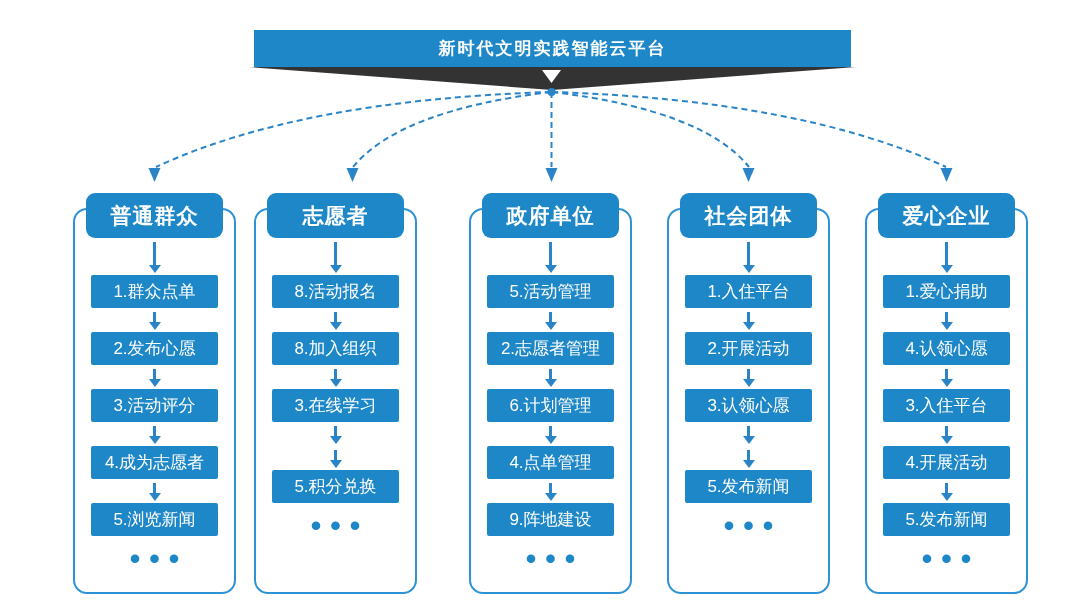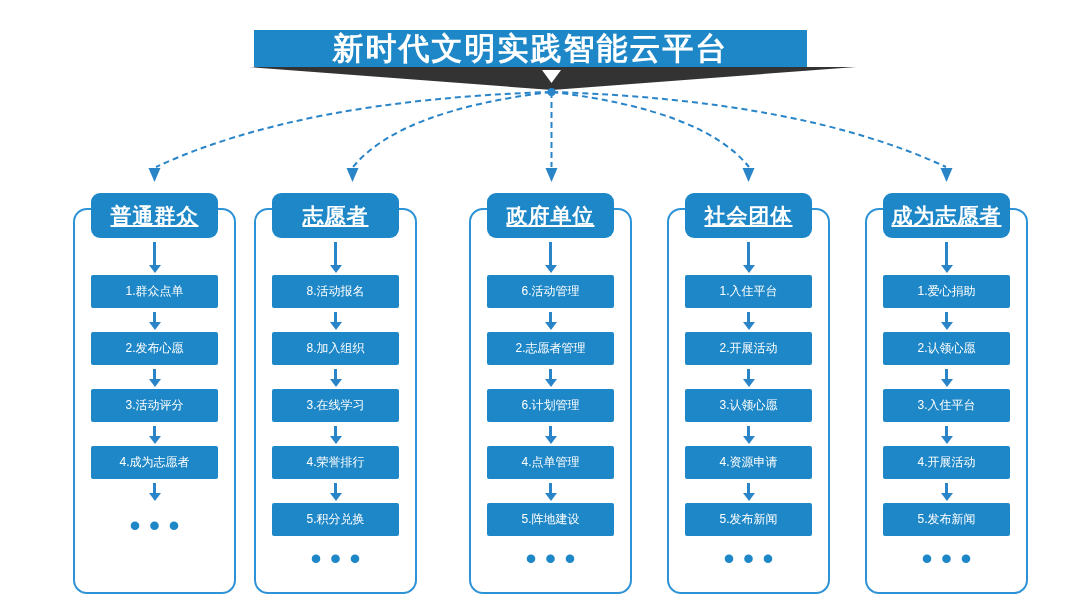--- a/index.html
+++ b/index.html
@@ -13,24 +13,24 @@
   body{font-family:"Liberation Sans","DejaVu Sans",sans-serif;}
   .canvas{
     position:relative;
     width:1080px;height:611px;
     background:#ffffff;
     overflow:hidden;
   }
   
   .banner{
     position:absolute;
-    left:254px;top:30px;width:553px;height:37px;
+    left:254px;top:30px;width:597px;height:37px;
     background:var(--blue);
     color:#ffffff;
-    font-size:31px;font-weight:bold;letter-spacing:2px;
+    font-size:17px;font-weight:bold;letter-spacing:2px;
     display:flex;align-items:center;justify-content:center;
     z-index:3;
   }
   
   .overlay{
     position:absolute;left:0;top:0;width:1080px;height:611px;
     z-index:2;pointer-events:none;
   }
   
   .column{
@@ -40,34 +40,33 @@
   }
   .col-frame{
     position:absolute;left:0;top:15px;width:163px;height:386px;
     border:2px solid var(--frame);
     border-radius:14px;
     background:transparent;
     z-index:0;
   }
   .col-header{
     position:relative;z-index:2;
-    width:127px;height:45px;
+    width:137px;height:45px;
     background:var(--blue);
     border-radius:9px;
     color:#ffffff;font-size:21px;font-weight:bold;letter-spacing:1px;
     display:flex;align-items:center;justify-content:center;
     flex:0 0 auto;
-    text-decoration:underline;
   }
   .step{
     position:relative;z-index:2;
     width:127px;height:33px;
     background:var(--blue);
     border-radius:2px;
-    color:#ffffff;font-size:12px;
+    color:#ffffff;font-size:17px;
     display:flex;align-items:center;justify-content:center;
     flex:0 0 auto;
     white-space:nowrap;
   }
   .arrow{
     position:relative;z-index:1;
     display:flex;flex-direction:column;align-items:center;
     padding:4px 0 2px 0;
     flex:0 0 auto;
   }
@@ -140,20 +139,21 @@
     <div class="step">3.活动评分</div>
     <div class="arrow short">
         <i class="shaft"></i>
         <i class="head"></i>
       </div>
     <div class="step">4.成为志愿者</div>
     <div class="arrow short">
         <i class="shaft"></i>
         <i class="head"></i>
       </div>
+    <div class="step">5.浏览新闻</div>
     <div class="dots">•••</div>
   </div>
 
   <div class="column" style="left:254px">
     <div class="col-frame"></div>
     <div class="col-header">志愿者</div>
     <div class="arrow long">
         <i class="shaft"></i>
         <i class="head"></i>
       </div>
@@ -165,57 +165,56 @@
     <div class="step">8.加入组织</div>
     <div class="arrow short">
         <i class="shaft"></i>
         <i class="head"></i>
       </div>
     <div class="step">3.在线学习</div>
     <div class="arrow short">
         <i class="shaft"></i>
         <i class="head"></i>
       </div>
-    <div class="step">4.荣誉排行</div>
     <div class="arrow short">
         <i class="shaft"></i>
         <i class="head"></i>
       </div>
     <div class="step">5.积分兑换</div>
     <div class="dots">•••</div>
   </div>
 
   <div class="column" style="left:469px">
     <div class="col-frame"></div>
     <div class="col-header">政府单位</div>
     <div class="arrow long">
         <i class="shaft"></i>
         <i class="head"></i>
       </div>
-    <div class="step">6.活动管理</div>
+    <div class="step">5.活动管理</div>
     <div class="arrow short">
         <i class="shaft"></i>
         <i class="head"></i>
       </div>
     <div class="step">2.志愿者管理</div>
     <div class="arrow short">
         <i class="shaft"></i>
         <i class="head"></i>
       </div>
     <div class="step">6.计划管理</div>
     <div class="arrow short">
         <i class="shaft"></i>
         <i class="head"></i>
       </div>
     <div class="step">4.点单管理</div>
     <div class="arrow short">
         <i class="shaft"></i>
         <i class="head"></i>
       </div>
-    <div class="step">5.阵地建设</div>
+    <div class="step">9.阵地建设</div>
     <div class="dots">•••</div>
   </div>
 
   <div class="column" style="left:667px">
     <div class="col-frame"></div>
     <div class="col-header">社会团体</div>
     <div class="arrow long">
         <i class="shaft"></i>
         <i class="head"></i>
       </div>
@@ -227,42 +226,41 @@
     <div class="step">2.开展活动</div>
     <div class="arrow short">
         <i class="shaft"></i>
         <i class="head"></i>
       </div>
     <div class="step">3.认领心愿</div>
     <div class="arrow short">
         <i class="shaft"></i>
         <i class="head"></i>
       </div>
-    <div class="step">4.资源申请</div>
     <div class="arrow short">
         <i class="shaft"></i>
         <i class="head"></i>
       </div>
     <div class="step">5.发布新闻</div>
     <div class="dots">•••</div>
   </div>
 
   <div class="column" style="left:865px">
     <div class="col-frame"></div>
-    <div class="col-header">成为志愿者</div>
+    <div class="col-header">爱心企业</div>
     <div class="arrow long">
         <i class="shaft"></i>
         <i class="head"></i>
       </div>
     <div class="step">1.爱心捐助</div>
     <div class="arrow short">
         <i class="shaft"></i>
         <i class="head"></i>
       </div>
-    <div class="step">2.认领心愿</div>
+    <div class="step">4.认领心愿</div>
     <div class="arrow short">
         <i class="shaft"></i>
         <i class="head"></i>
       </div>
     <div class="step">3.入住平台</div>
     <div class="arrow short">
         <i class="shaft"></i>
         <i class="head"></i>
       </div>
     <div class="step">4.开展活动</div>

